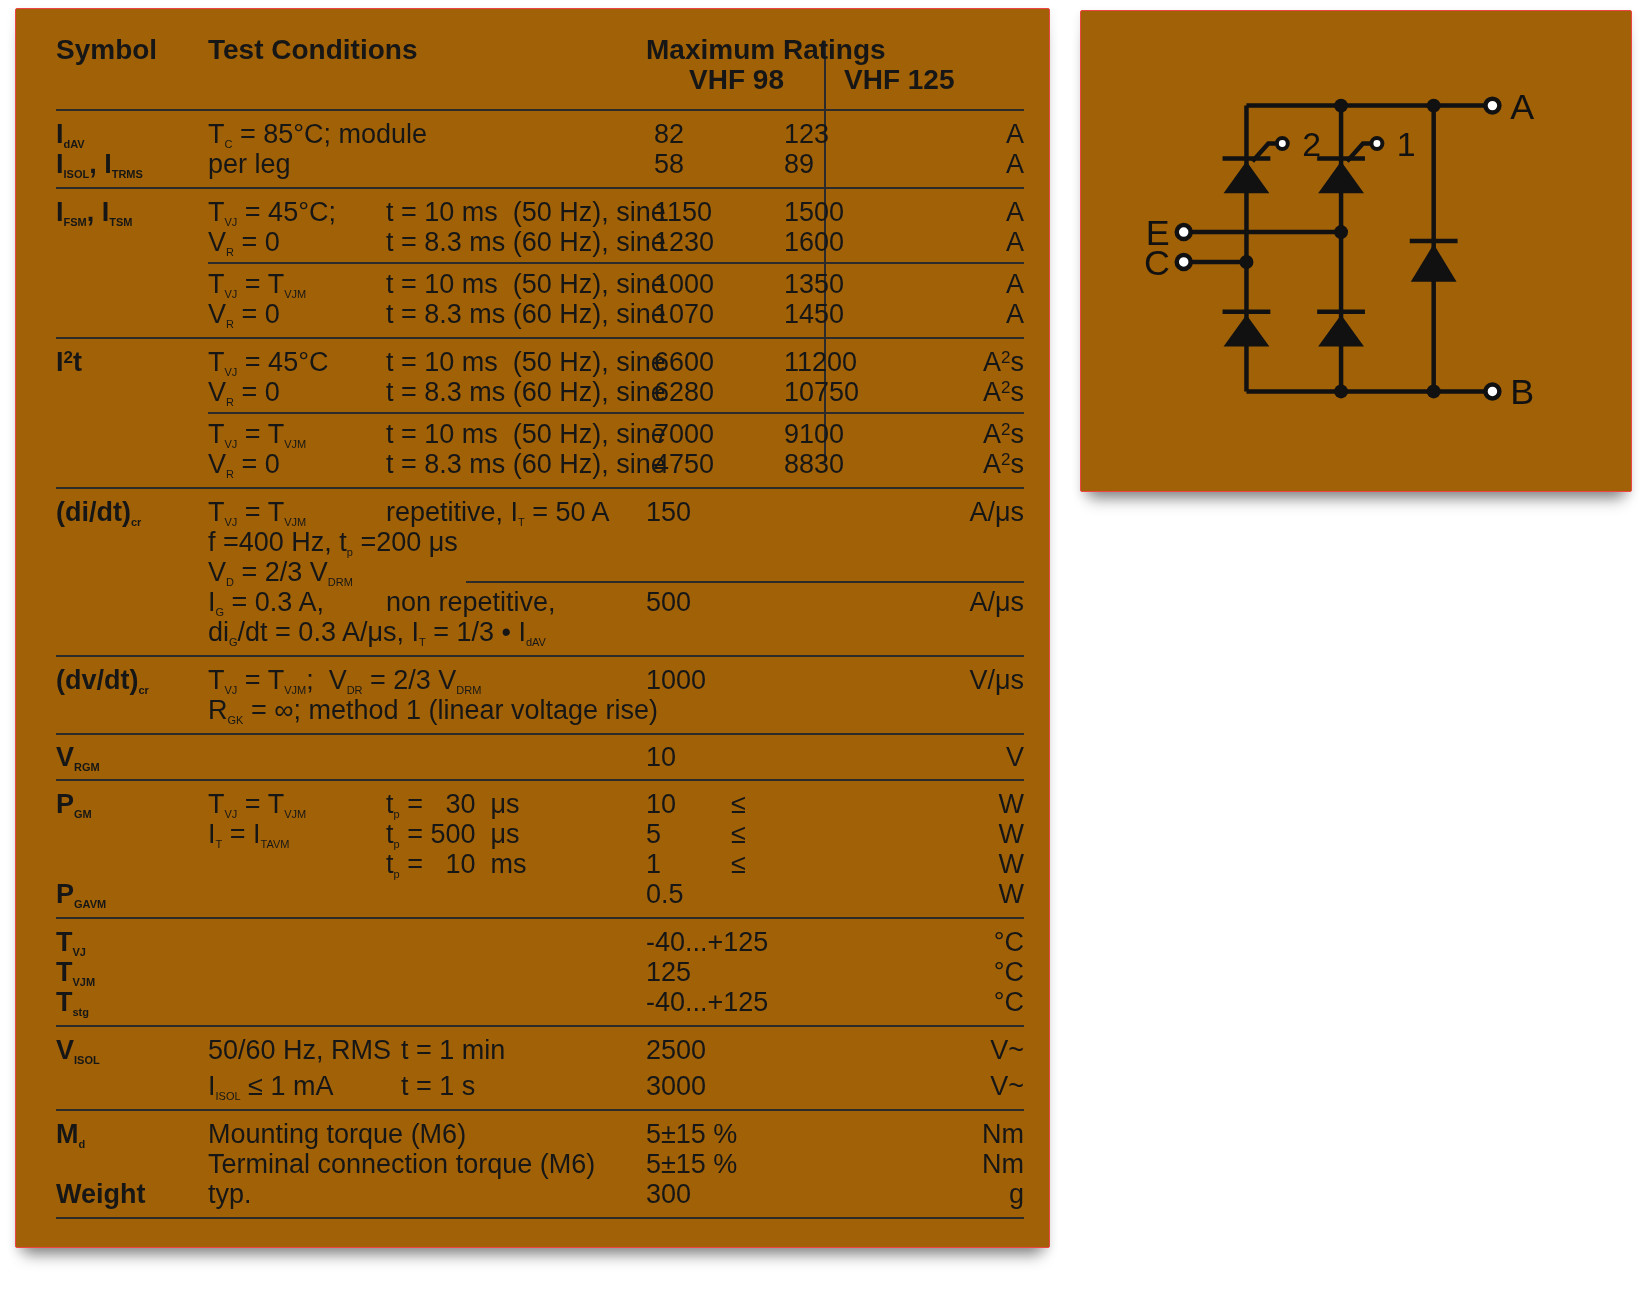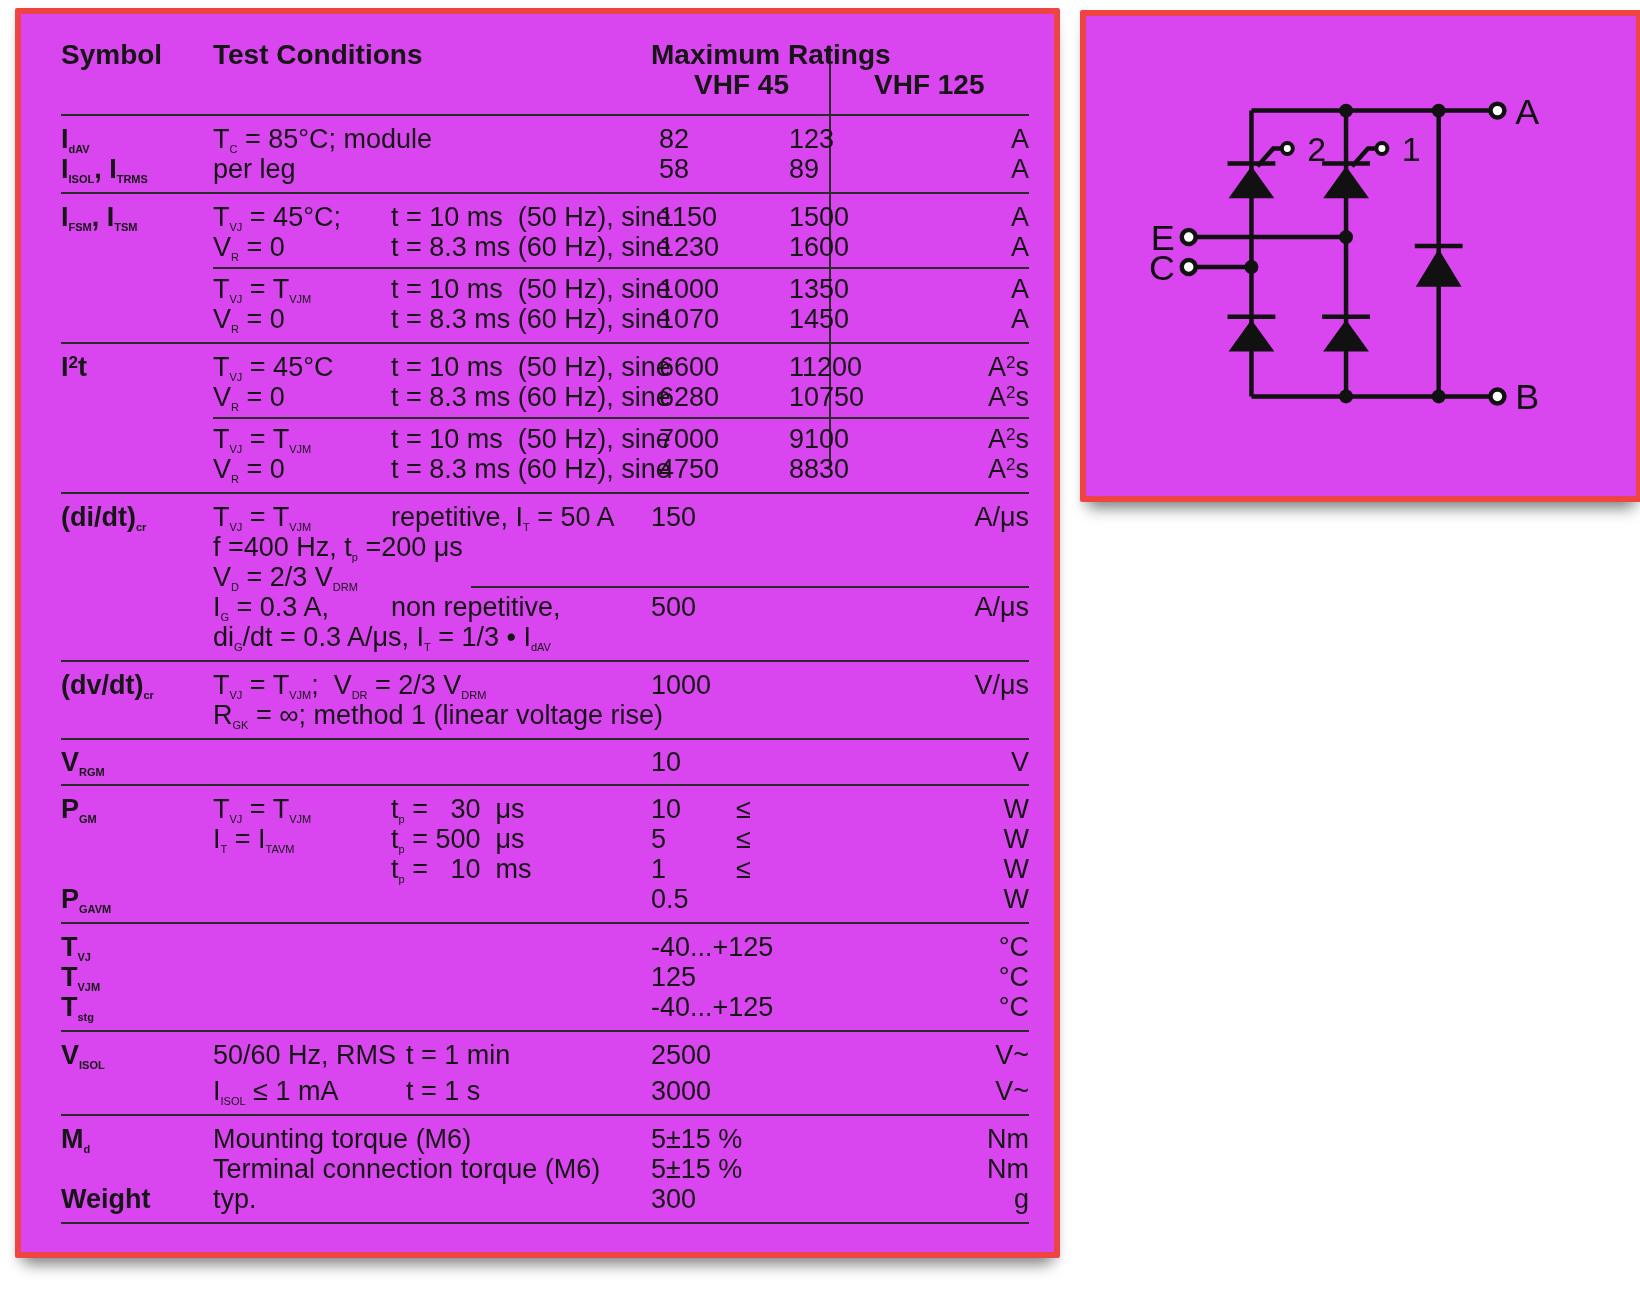--- a/index.html
+++ b/index.html
@@ -1,35 +1,35 @@
 <!DOCTYPE html>
 <html><head>
 <meta charset="utf-8">
 <style>
   html,body{margin:0;padding:0;}
   body{
     width:1640px;height:1306px;position:relative;background:#ffffff;
     font-family:"Liberation Sans",sans-serif;color:#161616;overflow:hidden;
   }
   .card{
-    position:absolute;background:#d946ef;border:6px solid #ef4444;border-radius:2px;
+    position:absolute;background:#a16207;border:1px solid #ef4444;border-radius:2px;
     box-shadow:0 16px 14px -9px rgba(0,0,0,.42),0 4px 10px rgba(0,0,0,.10);
   }
   .table-card{left:15px;top:8px;width:1033px;height:1238px;}
   .diagram-card{left:1080px;top:10px;width:550px;height:480px;}
 
   .content{position:absolute;left:40px;top:26px;width:968px;}
 
   
   .hrow{display:flex;font-weight:bold;font-size:28px;line-height:30px;white-space:nowrap;}
   .hsym{width:152px;}
   .hcond{width:438px;}
   .hrow2{position:relative;height:30px;font-weight:bold;font-size:28px;line-height:30px;}
   .hcol1{position:absolute;left:590px;width:138px;text-align:right;}
-  .hcol2{position:absolute;left:788px;margin-left:25px;}
+  .hcol2{position:absolute;left:788px;}
   .hgap{height:14px;}
 
   
   .hr{height:2px;background:#2b2b2b;}
   .phr{height:2px;background:#2b2b2b;margin:5px 0;}
   .inline-hr{position:absolute;height:2px;background:#2b2b2b;right:0;bottom:4px;}
 
   
   .section{}
   .sec-pad{padding:8px 0;}
@@ -60,21 +60,21 @@
 
 <div class="card table-card">
   <div class="vdiv" style="left:808px;"></div>
   <div class="content">
     <div class="hrow">
       <div class="hsym">Symbol</div>
       <div class="hcond">Test Conditions</div>
       <div>Maximum Ratings</div>
     </div>
     <div class="hrow2">
-      <span class="hcol1">VHF 45</span>
+      <span class="hcol1">VHF 98</span>
       <span class="hcol2">VHF 125</span>
     </div>
     <div class="hgap"></div>
     <div class="hr"></div>
     <div>
         <div class="section sec-pad">
           <div class="row">
             <div class="cs">I<sub>dAV</sub></div>
             <div class="cfull">T<sub>C</sub> = 85°C; module</div>
             <div class="cv">

